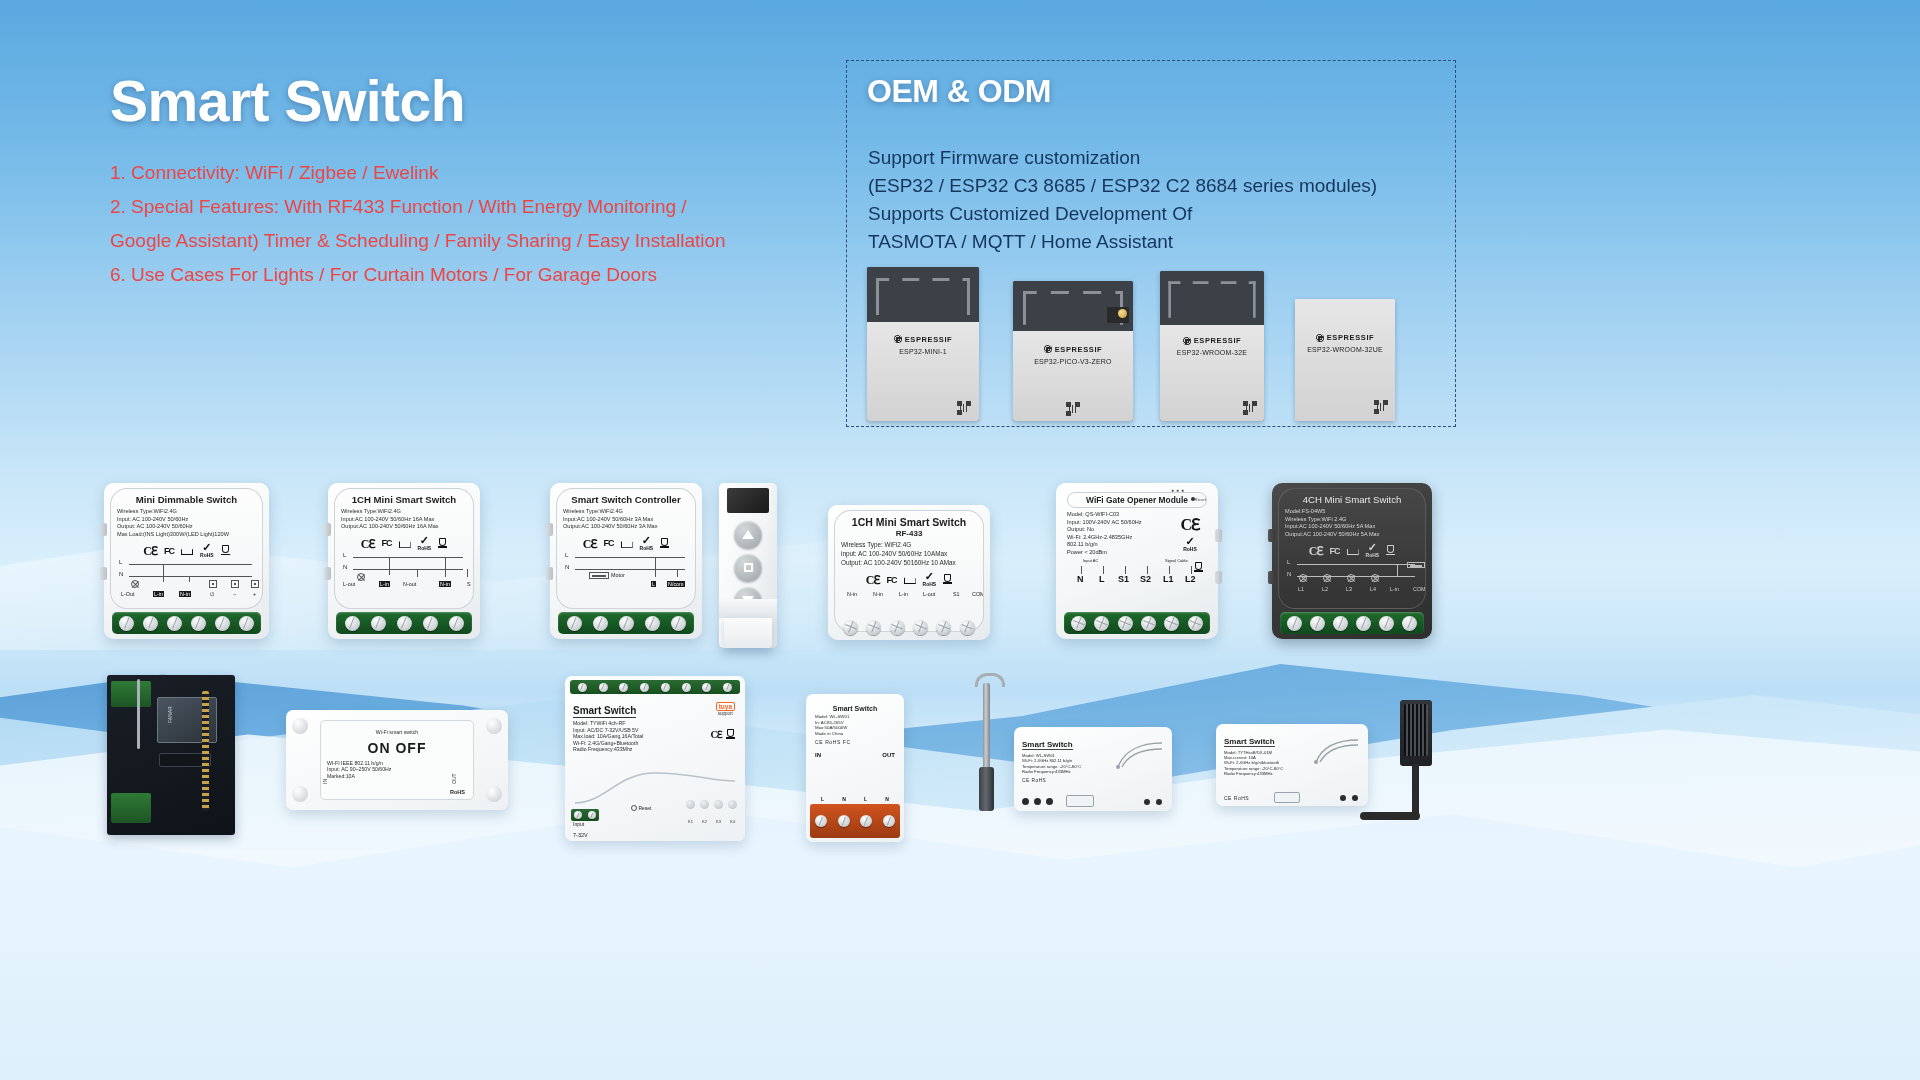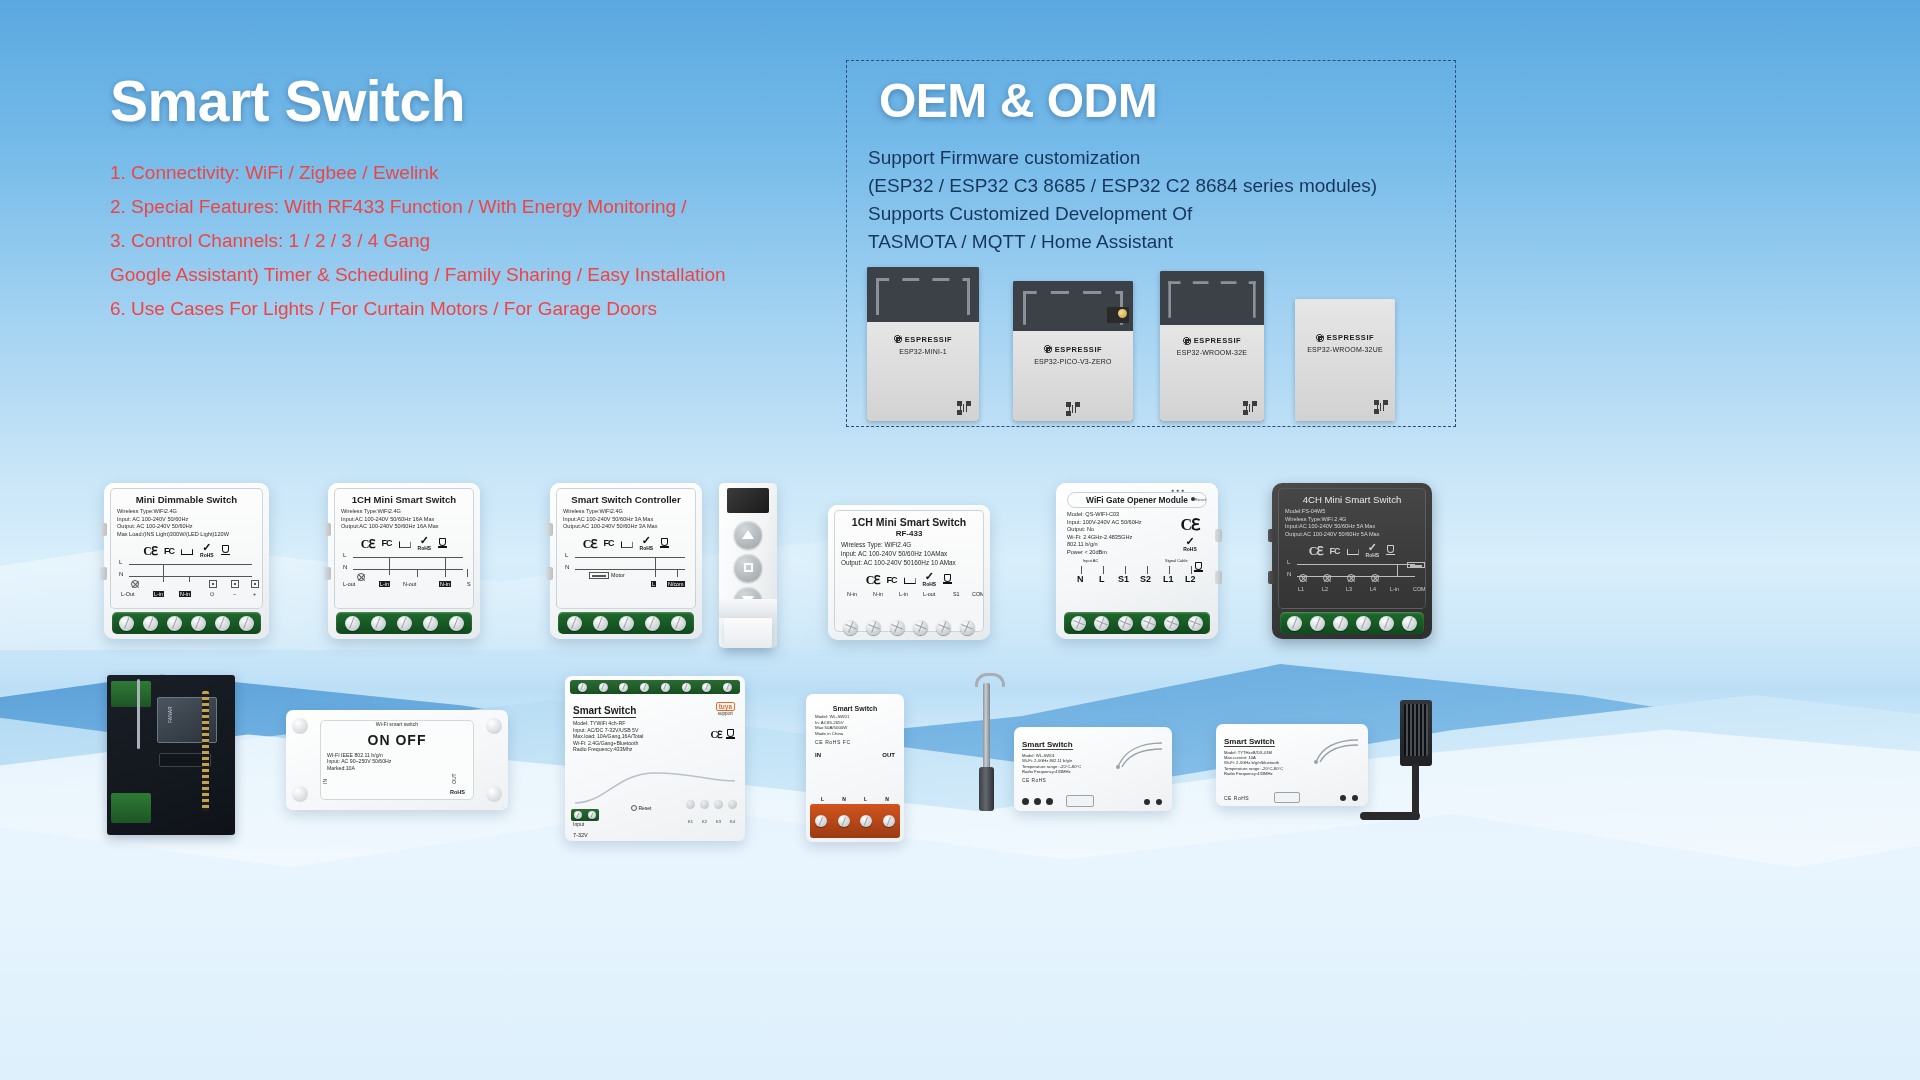--- a/index.html
+++ b/index.html
@@ -52,22 +52,22 @@
   .feat { margin-top:22px; }
   .feat-line {
     font-size:19px; color:#ef4444; line-height:34px; white-space:nowrap;
   }
 
   .oemBox {
     position:absolute; left:846px; top:60px; width:610px; height:367px;
     border:1.5px dashed #2a4f7a;
   }
   .oem-title {
-    position:absolute; left:32px; top:12px;
-    font-size:48px; font-weight:bold; color:#ffffff; letter-spacing:-0.5px;
+    position:absolute; left:20px; top:12px;
+    font-size:32px; font-weight:bold; color:#ffffff; letter-spacing:-0.5px;
     text-shadow:0 2px 6px rgba(30,70,120,.45);
   }
   .oem-body { position:absolute; left:21px; top:83px; }
   .oem-line { font-size:19px; color:#17365d; line-height:28px; white-space:nowrap; }
 
   
   .mods { position:absolute; left:20px; top:200px; width:575px; height:160px; }
   .mod { position:absolute; bottom:0; }
   .mod .shield {
     position:relative; background:#3c4148; border-radius:2px;
@@ -130,21 +130,21 @@
     background:linear-gradient(160deg,#ffffff 0%,#f4f6f7 55%,#e6eaec 100%);
     border-radius:10px;
     box-shadow:0 5px 14px rgba(40,80,120,.22), inset 0 1px 0 #fff;
   }
   .shell.dark {
     background:linear-gradient(160deg,#4a4a4a 0%,#393939 55%,#2e2e2e 100%);
     box-shadow:0 5px 14px rgba(20,40,60,.35);
   }
   .face-in {
     position:absolute; left:6px; right:6px; top:5px; bottom:30px;
-    border:1px solid rgba(170,180,188,.55); border-radius:5px;
+    border:1px solid rgba(170,180,188,.55); border-radius:17px;
     background:linear-gradient(180deg,#fdfdfd,#f3f5f6);
     padding:5px 6px 0;
     overflow:hidden;
   }
   .dark .face-in {
     border-color:rgba(120,120,120,.5);
     background:linear-gradient(180deg,#464646,#343434);
   }
   .dev-title {
     text-align:center; font-size:9.6px; font-weight:bold; color:#1c1c1c; margin-bottom:3px;
@@ -274,21 +274,20 @@
   <div class="wv wv3"></div>
   <div class="wv wv4"></div>
   <div class="wv wv5"></div>
 </div>
 
 <div class="hd-left">
   <div class="title">Smart Switch</div>
   <div class="feat">
     <div class="feat-line">1. Connectivity: WiFi / Zigbee / Ewelink</div>
     <div class="feat-line">2. Special Features: With RF433 Function / With Energy Monitoring /</div>
-    <div class="feat-line">3. Control Channels: 1 / 2 / 3 / 4 Gang</div>
     <div class="feat-line">Google Assistant) Timer &amp; Scheduling / Family Sharing / Easy Installation</div>
     <div class="feat-line">6. Use Cases For Lights / For Curtain Motors / For Garage Doors</div>
   </div>
 </div>
 
 <div class="oemBox">
   <div class="oem-title">OEM &amp; ODM</div>
   <div class="oem-body">
     <div class="oem-line">Support Firmware customization</div>
     <div class="oem-line">(ESP32 / ESP32 C3 8685 / ESP32 C2 8684 series modules)</div>
@@ -658,21 +657,21 @@
     <div class="sub" style="position:absolute; left:52px; top:78px; width:52px; height:14px; background:#12161b; border:1px solid #3b434c;"></div>
     <div class="sub" style="position:absolute; left:95px; top:16px; width:7px; height:120px; background:repeating-linear-gradient(180deg,#c8a24a 0 3px,#1a1f27 3px 6px);"></div>
     <span style="position:absolute; left:60px; top:48px; font-size:5px; color:#cfd6dc; transform:rotate(-90deg); transform-origin:left top;">FANAR</span>
   </div>
 
   <div class="box2" style="left:286px; top:710px; width:222px; height:100px;">
     <div style="position:absolute; left:6px; top:8px; width:16px; height:16px; border-radius:50%; background:radial-gradient(circle at 35% 30%,#fff,#c4cacf);"></div>
     <div style="position:absolute; left:6px; bottom:8px; width:16px; height:16px; border-radius:50%; background:radial-gradient(circle at 35% 30%,#fff,#c4cacf);"></div>
     <div style="position:absolute; right:6px; top:8px; width:16px; height:16px; border-radius:50%; background:radial-gradient(circle at 35% 30%,#fff,#c4cacf);"></div>
     <div style="position:absolute; right:6px; bottom:8px; width:16px; height:16px; border-radius:50%; background:radial-gradient(circle at 35% 30%,#fff,#c4cacf);"></div>
-    <div style="position:absolute; left:34px; top:10px; right:34px; bottom:10px; border:1px solid #d3d8dc; border-radius:5px; background:#fbfcfc; padding:0 6px;">
+    <div style="position:absolute; left:34px; top:10px; right:34px; bottom:10px; border:1px solid #d3d8dc; border-radius:5px; background:#fbfcfc; padding:8px 6px;">
       <div class="b2spec" style="text-align:center;">Wi-Fi smart switch</div>
       <div style="text-align:center; font-size:14px; font-weight:bold; color:#1b1b1b; letter-spacing:1px; margin-top:4px;">ON   OFF</div>
       <div class="b2spec" style="margin-top:4px;">WI-FI IEEE 802.11 b/g/n</div>
       <div class="b2spec">Input: AC 90~250V 50/60Hz</div>
       <div class="b2spec">Marked:10A</div>
       <div style="position:absolute; right:8px; bottom:4px; font-size:5.5px; font-weight:bold; color:#1b1b1b;">RoHS</div>
     </div>
     <span style="position:absolute; left:42px; bottom:26px; font-size:5px; color:#333; transform:rotate(-90deg); transform-origin:left bottom;">IN</span>
     <span style="position:absolute; right:40px; bottom:26px; font-size:5px; color:#333; transform:rotate(-90deg); transform-origin:left bottom;">OUT</span>
   </div>

